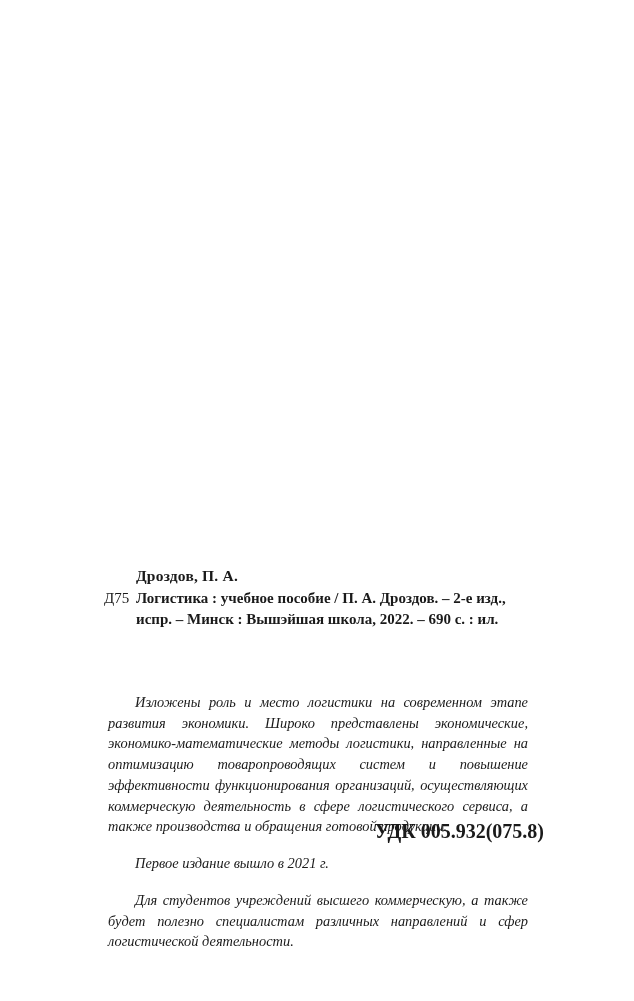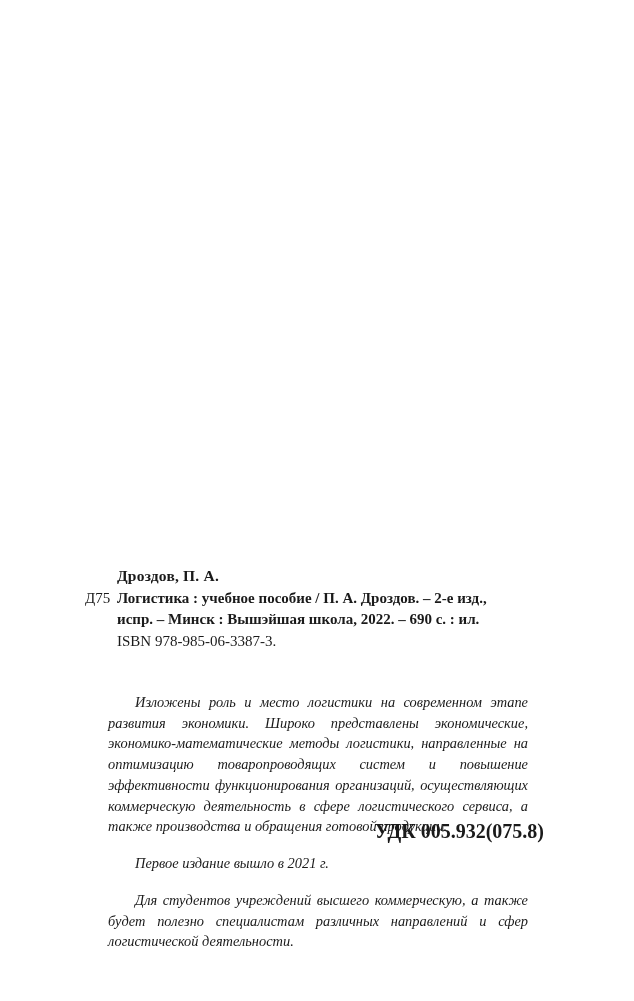--- a/index.html
+++ b/index.html
@@ -15,21 +15,21 @@
     color: #1a1a1a;
     overflow: hidden;
   }
   .page {
     position: absolute;
     inset: 0;
     background: #ffffff;
   }
   .cip-block {
     position: absolute;
-    left: 85px;
+    left: 104px;
     top: 566px;
     width: 452px;
   }
   .author-line {
     font-weight: bold;
     font-size: 15.5px;
     line-height: 1.3;
     margin: 0 0 2px 32px;
     letter-spacing: 0.2px;
   }
@@ -96,21 +96,20 @@
 
   <div class="cip-block">
     <div class="author-line">Дроздов, П. А.</div>
     <div class="class-row">
       <span class="class-code">Д75</span>
       <div class="desc">
         <span class="line">Логистика : учебное пособие / П. А. Дроздов. – 2-е изд.,</span>
         <span class="line">испр. – Минск : Вышэйшая школа, 2022. – 690 с. : ил.</span>
       </div>
     </div>
-    <div class="isbn">ISBN 978-985-06-3387-3.</div>
   </div>
 
   <div class="annotation">
     <p>Изложены роль и место логистики на современном этапе развития экономики. Широко представлены экономические, экономико-математические методы логистики, направленные на оптимизацию товаропроводящих систем и повышение эффективности функционирования организаций, осуществляющих коммерческую деятельность в сфере логистического сервиса, а также производства и обращения готовой продукции.</p>
     <p>Первое издание вышло в 2021 г.</p>
     <p>Для студентов учреждений высшего коммерческую, а также будет полезно специалистам различных направлений и сфер логистической деятельности.</p>
   </div>
 
   <div class="codes">
     <div>УДК 005.932(075.8)</div>

